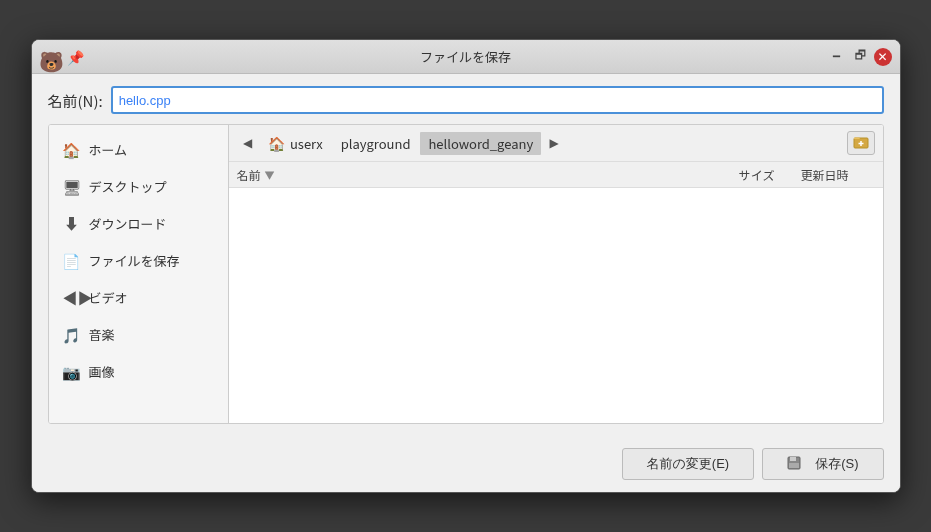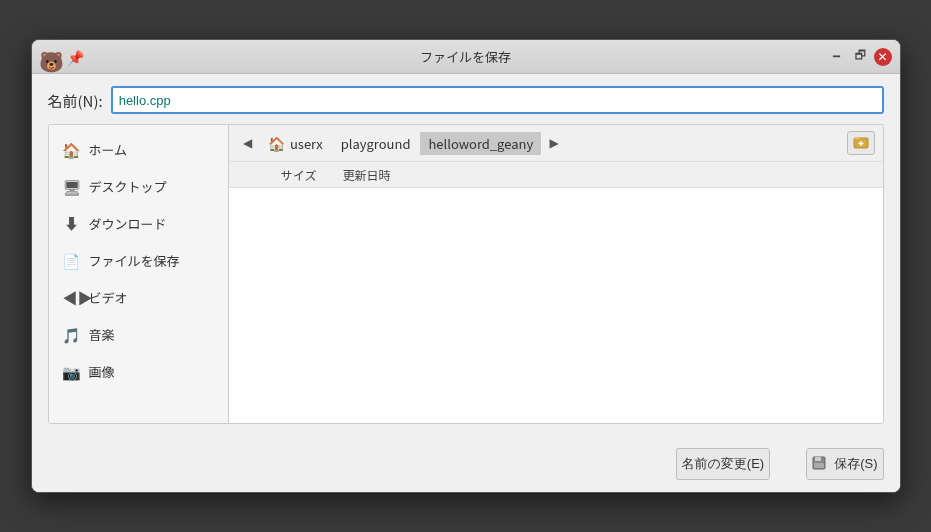--- a/index.html
+++ b/index.html
@@ -95,21 +95,21 @@
     }
     .filename-input {
       flex: 1;
       height: 28px;
       border: 2px solid #4a90d9;
       border-radius: 3px;
       padding: 0 6px;
       font-size: 13px;
       background: white;
       outline: none;
-      color: #0f766e;
+      color: #3b82f6;
     }
 
     .main-area {
       display: flex;
       gap: 0;
       border: 1px solid #ccc;
       border-radius: 3px;
       overflow: hidden;
       background: white;
       min-height: 300px;
@@ -220,45 +220,44 @@
     }
 
     .bottom-buttons {
       display: flex;
       justify-content: flex-end;
       gap: 8px;
       padding: 12px 16px;
       background: #f0f0f0;
     }
     .btn {
-      padding: 6px 5px;
+      padding: 6px 24px;
       border: 1px solid #bbb;
       border-radius: 3px;
       cursor: pointer;
       font-size: 13px;
       background: #e8e8e8;
       color: #333;
-      margin-left: 28px;
     }
     .btn-cancel {
       display: flex;
       align-items: center;
       gap: 6px;
     }
     .cancel-dot {
       width: 14px;
       height: 14px;
       background: #cc2222;
       border-radius: 50%;
       flex-shrink: 0;
     }
     .btn-save {
       display: flex;
       align-items: center;
-      gap: 8px;
+      gap: 14px;
     }
     .save-icon-svg {
       font-size: 14px;
     }
   </style>
 </head>
 <body>
 
 <div class="window">
 
@@ -341,20 +340,24 @@
                 <rect x="1" y="4" width="14" height="10" rx="1" fill="#d4a843" stroke="#b8922a" stroke-width="1"></rect>
                 <path d="M1 5.5V4.5C1 4 1.5 3.5 2 3.5H6L7 5H1Z" fill="#e8c060"></path>
                 <line x1="8" y1="7" x2="8" y2="12" stroke="white" stroke-width="1.5"></line>
                 <line x1="5.5" y1="9.5" x2="10.5" y2="9.5" stroke="white" stroke-width="1.5"></line>
               </svg>
             </span>
           </button>
         </div>
 
         <div class="column-headers">
+          <div class="col-name">
+            <span>名前</span>
+            <span class="sort-icon">▼</span>
+          </div>
           <div class="col-size">
             <span>サイズ</span>
           </div>
           <div class="col-date">
             <span>更新日時</span>
           </div>
         </div>
 
         <div class="file-list"></div>
       </div>

